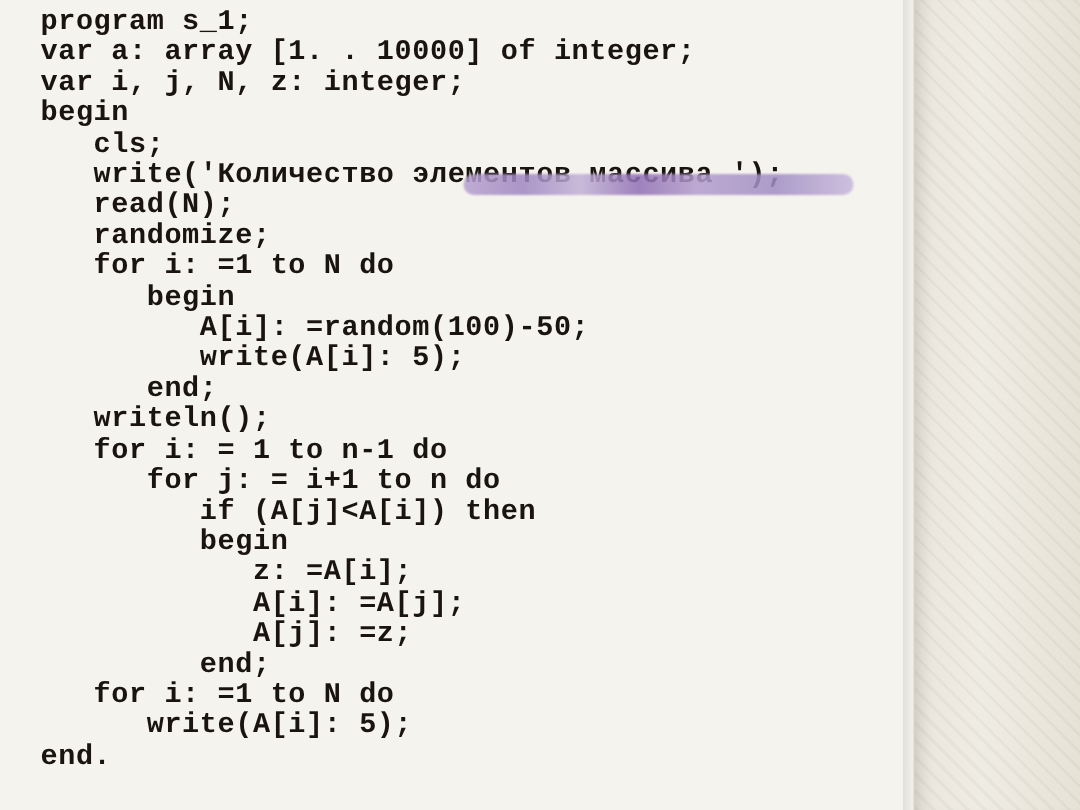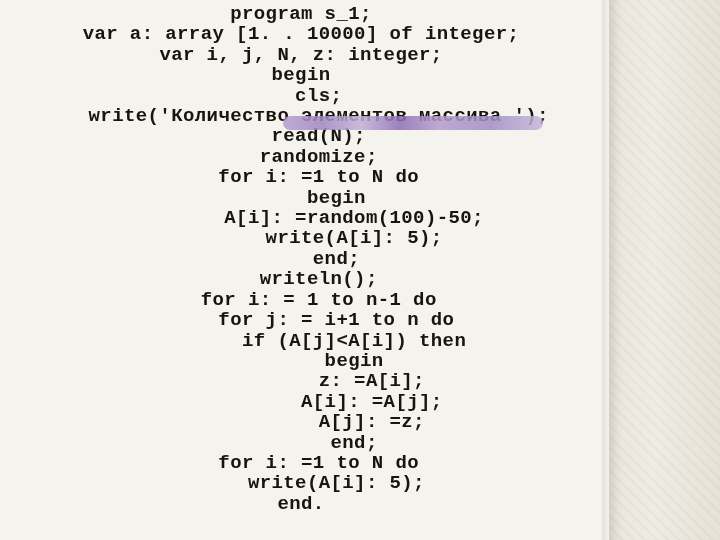--- a/index.html
+++ b/index.html
@@ -23,24 +23,23 @@
         45deg,
         rgba(0,0,0,0.03) 0 2px,
         rgba(0,0,0,0.00) 2px 8px
       ),
       linear-gradient(90deg, #eae6dc 0%, #efece4 40%, #e6e2d6 100%);
     border-left: 1px solid #d8d3c4;
     box-shadow: inset 12px 0 12px -10px rgba(0,0,0,0.15);
   }
   .code-area {
     position: absolute;
-    left: 1px;
+    left: 27px;
     top: 4px;
     width: 600px;
-    text-align: center;
   }
   pre.code {
     margin: 0;
     padding: 0;
     font-family: "Courier New", monospace;
     font-size: 19px;
     line-height: 20.4px;
     font-weight: bold;
     letter-spacing: 0.4px;
     color: #1a1410;

